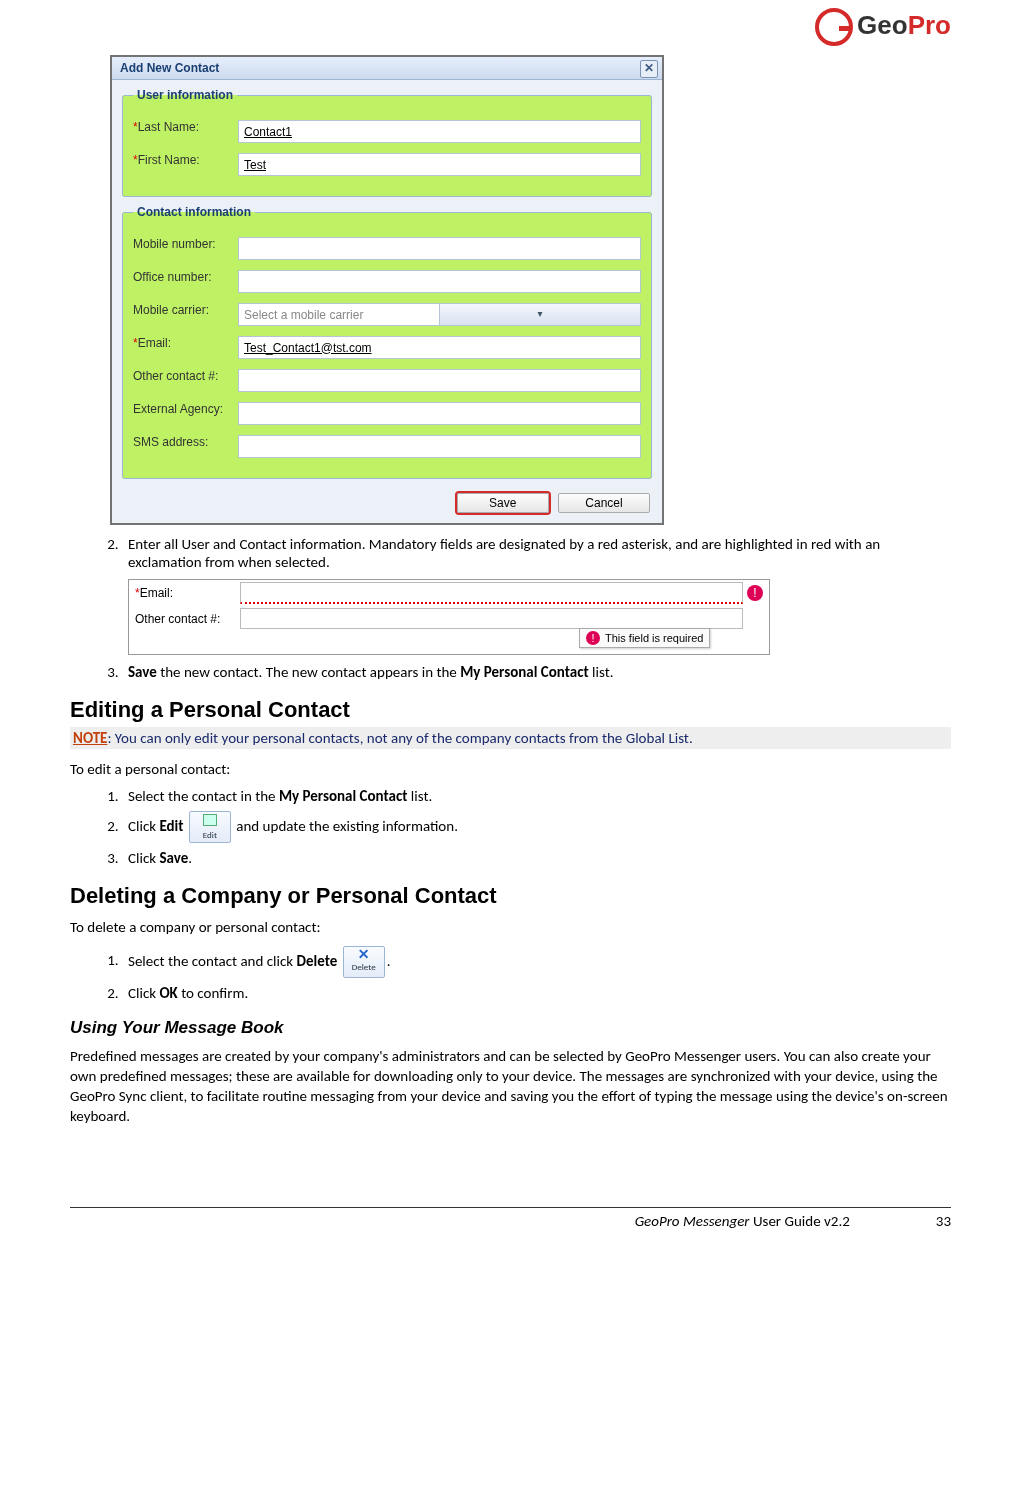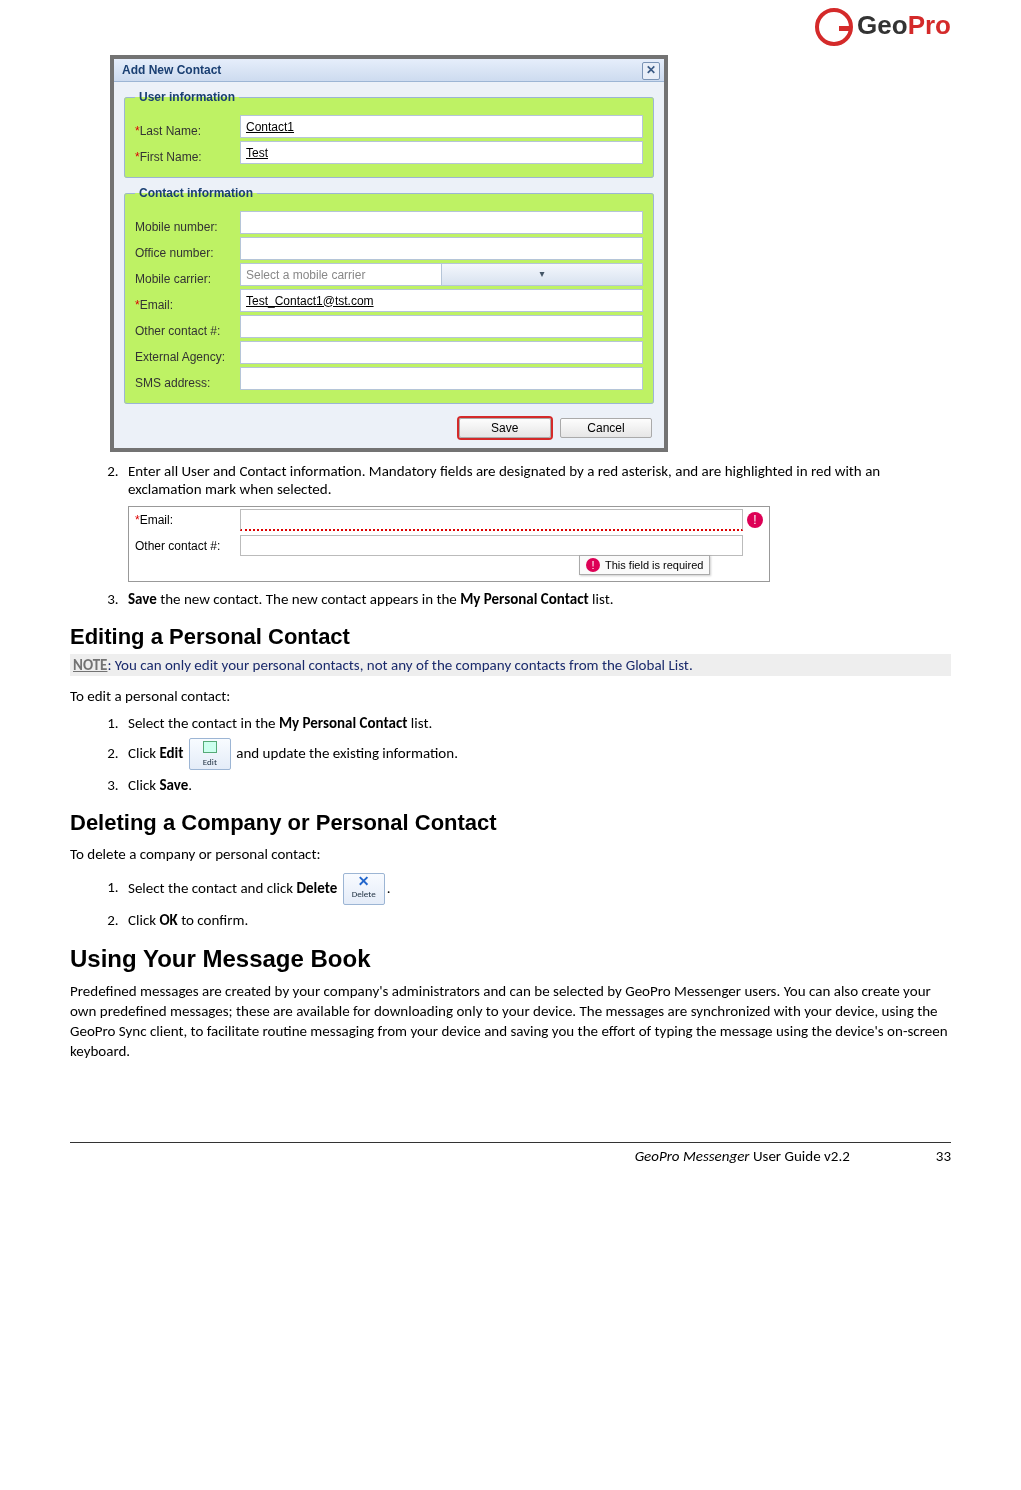--- a/index.html
+++ b/index.html
@@ -35,21 +35,21 @@
     content: "";
     position: absolute;
     width: 12px; height: 5px;
     background: #d42a2a;
     right: -2px; top: 14px;
   }
   .logo .geo { color: #333; }
   .logo .pro { color: #d42a2a; }
 
   .dialog {
-    border: 4px solid #737373;
+    border: 2px solid #737373;
     width: 550px;
     background: #ecf1f8;
     margin: 45px 0 10px 40px;
     font-family: Tahoma, Arial, sans-serif;
     font-size: 12px;
   }
   .dlg-title {
     background: linear-gradient(#e6eefb, #cddbef);
     color: #1a3f72;
     font-weight: bold;
@@ -78,22 +78,22 @@
     border-radius: 3px;
   }
   legend {
     color: #1a3f72;
     font-weight: bold;
     padding: 0 4px;
     font-size: 12px;
   }
   .frow {
     display: flex;
-    align-items: flex-end;
-    margin: 3px 0;
+    align-items: flex-start;
+    margin: 10px 0;
   }
   .frow label {
     width: 105px;
     color: #333;
   }
   .req { color: #d00; }
   .fin {
     flex: 1;
     border: 1px solid #b5c5d8;
     background: #fff;
@@ -211,28 +211,28 @@
     border-radius: 50%;
     background: #d05;
     color: #fff;
     text-align: center;
     line-height: 14px;
     margin-right: 5px;
     font-size: 11px;
   }
 
   h2 { font-family: Arial, sans-serif; font-size: 22px; margin: 16px 0 4px 0; }
-  h2.italic { font-size: 24px; }
+  h2.italic { font-style: italic; font-size: 17px; }
   .note {
     background: #eee;
     padding: 2px 3px;
     margin: 4px 0 10px 0;
     color: #1a2a6c;
   }
-  .note b { text-decoration: underline; color: #737373; text-align: center; }
+  .note b { text-decoration: underline; color: #c2410c; text-align: center; }
 
   .mini-btn {
     display: inline-block;
     vertical-align: middle;
     width: 40px; height: 28px;
     border: 1px solid #9cb5d4;
     background: linear-gradient(#f8fbff, #e4ecf8);
     border-radius: 2px;
     text-align: center;
     font-size: 9px;
@@ -329,21 +329,21 @@
         </div>
     </fieldset>
     <div class="dlg-btns">
       <span class="dlg-btn highlight">Save</span>
       <span class="dlg-btn">Cancel</span>
     </div>
   </div>
 
   <ol start="2">
     <li>
-      <span>Enter all User and Contact information. Mandatory fields are designated by a red asterisk, and are highlighted in red with an exclamation mark when selected.</span>
+      <span>Enter all User and Contact information. Mandatory fields are designated by a red asterisk, and are highlighted in red with an exclamation from when selected.</span>
       <div class="err-img">
         <div class="err-row">
           <label><span class="req">*</span><span>Email:</span></label>
           <div class="err-field"></div>
           <div class="err-ball">!</div>
         </div>
         <div class="err-row">
           <label>Other contact #:</label>
           <div class="err-plain"></div>
           <div style="width:20px"></div>

